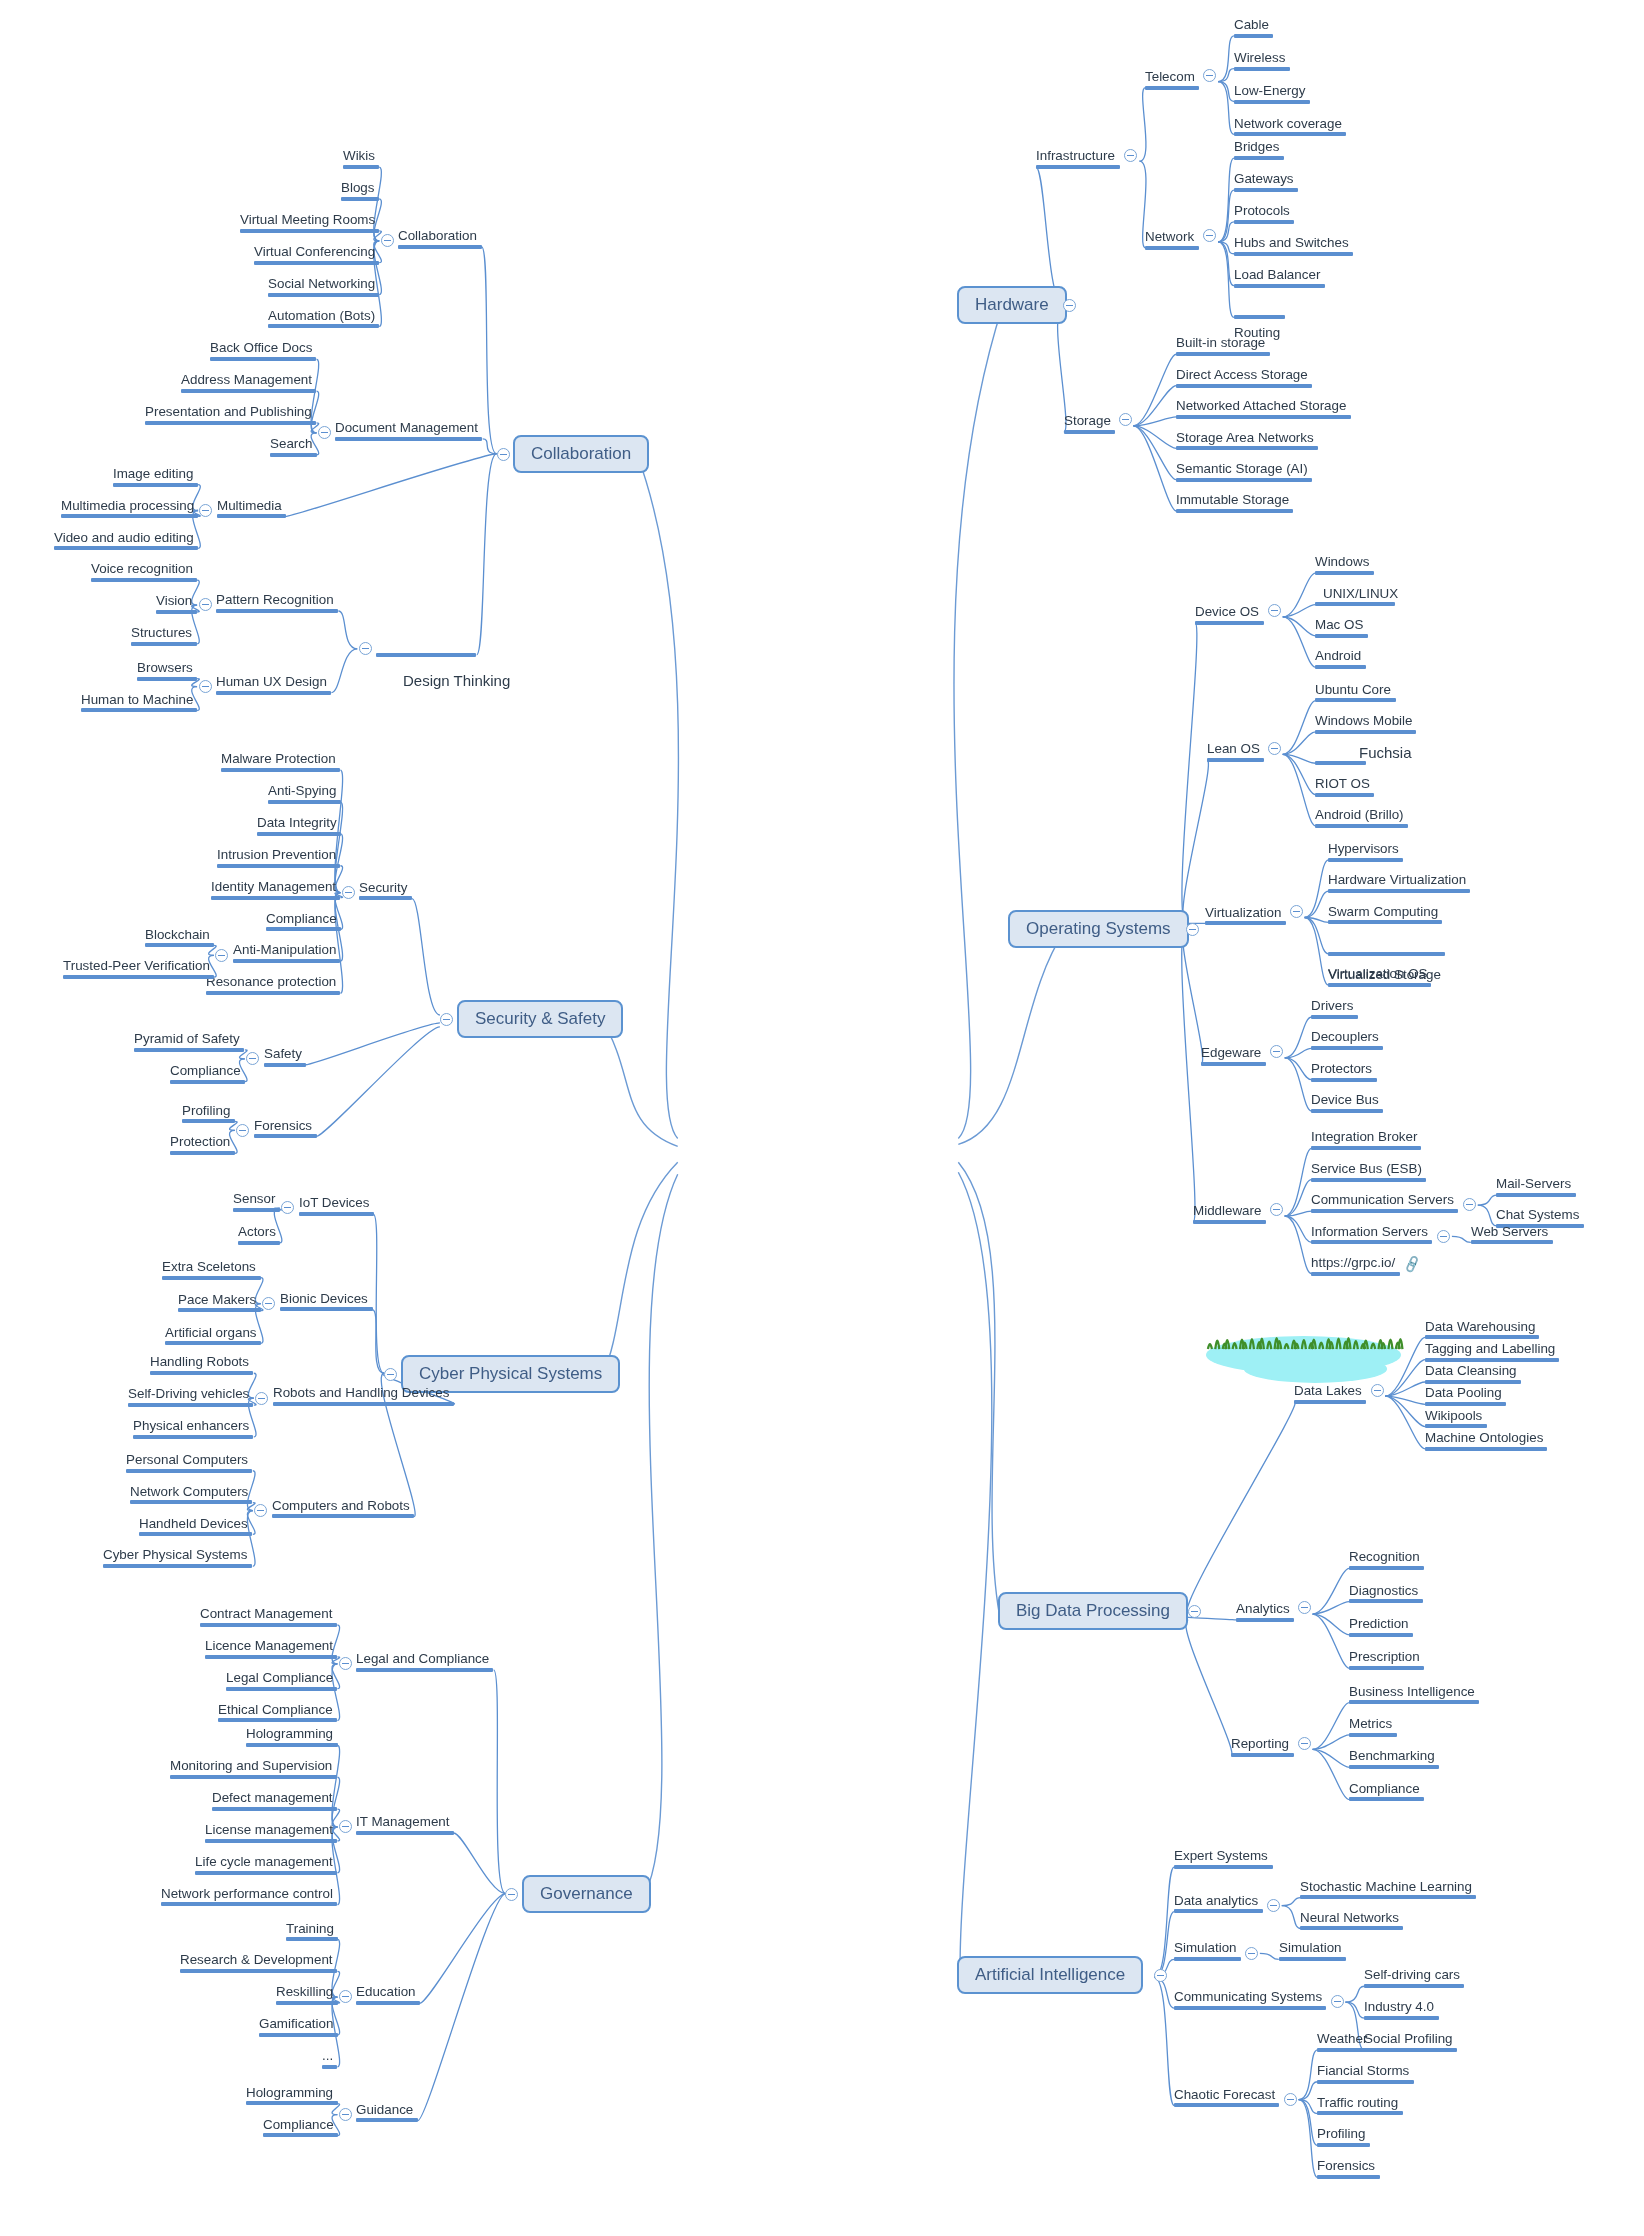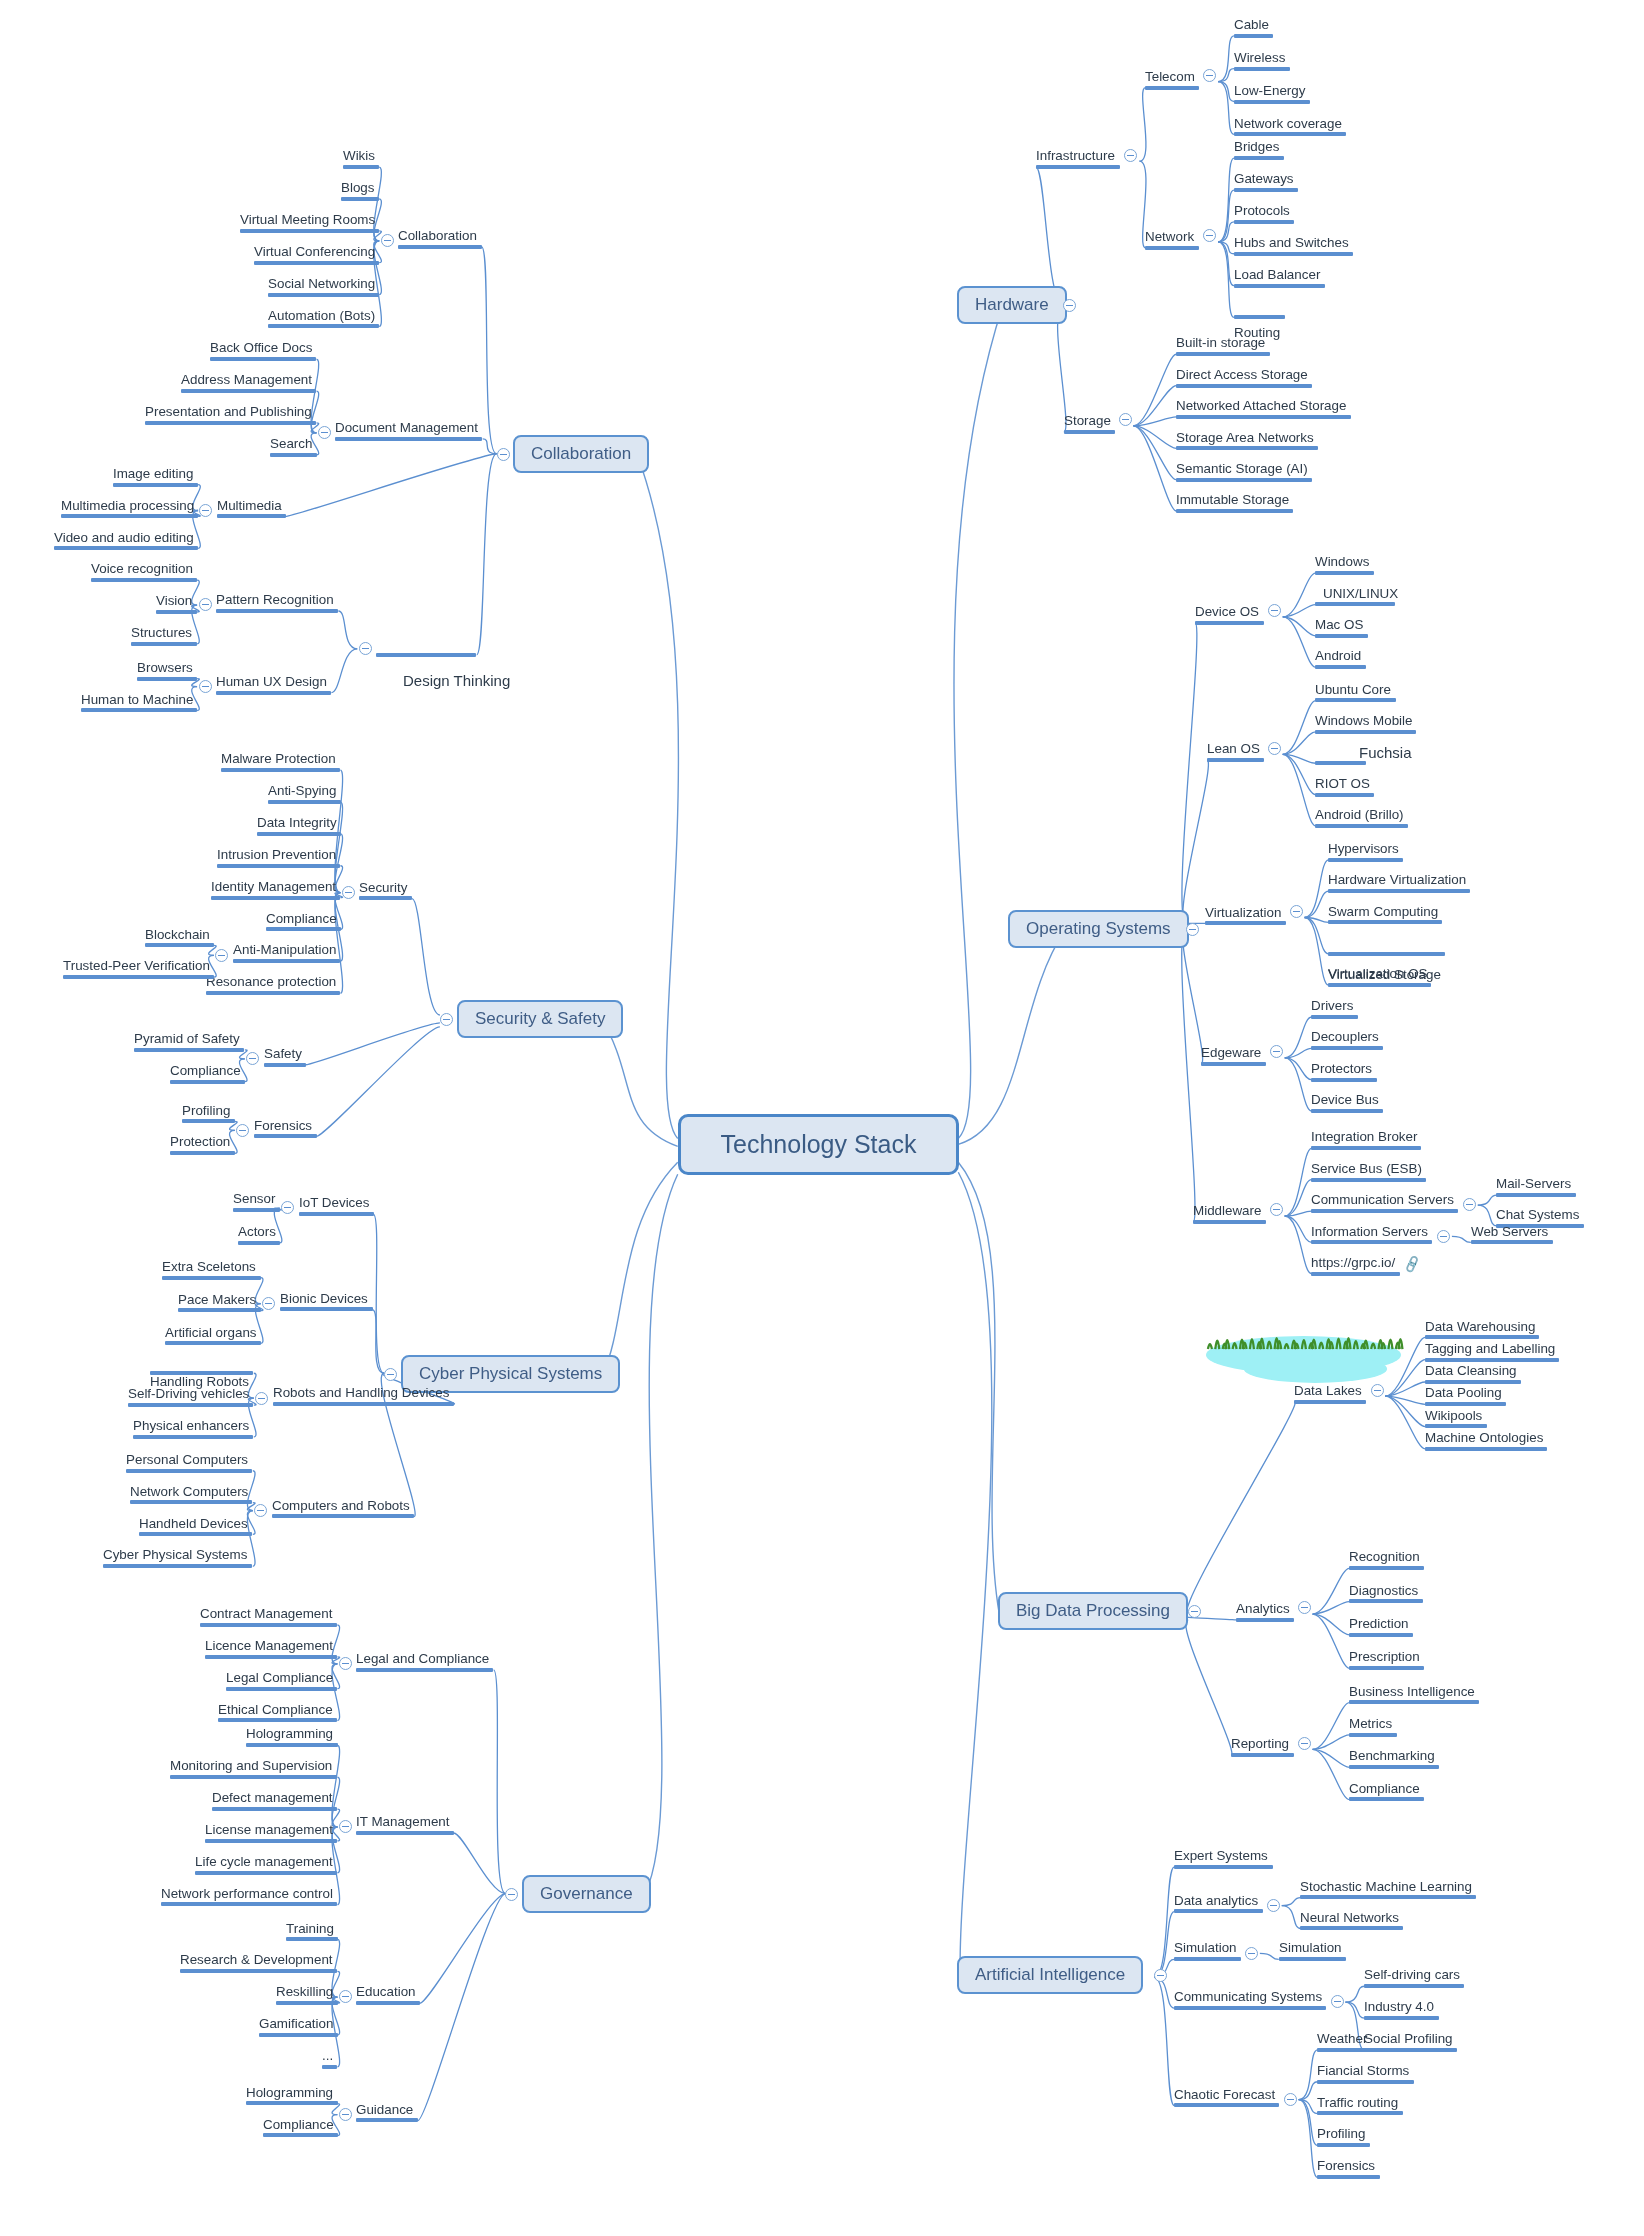--- a/index.html
+++ b/index.html
@@ -211,21 +211,20 @@
         <path d="M339 2007 C 323 2007, 348.6 1981, 339 1981"></path>
         <path d="M339 2007 C 323 2007, 348.6 2013, 339 2013"></path>
         <path d="M339 2007 C 323 2007, 348.6 2045, 339 2045"></path>
         <path d="M339 2007 C 323 2007, 348.6 2077, 339 2077"></path>
         <path d="M508 1903 C 492 1903, 429.6 2131, 420 2131"></path>
         <path d="M339 2125 C 323 2125, 348.6 2114, 339 2114"></path>
         <path d="M339 2125 C 323 2125, 348.6 2146, 339 2146"></path>
       </g>
     </svg>
 
-  <div class="node root" style="left:678px;top:1114px;width:281px;">Technology Stack</div>
 
   <div class="node branch" style="left:957px;top:286px;">Hardware</div>
   <div class="tog" style="left:1063px;top:299px;"></div>
 
   <div class="node branch" style="left:1008px;top:910px;">Operating Systems</div>
   <div class="tog" style="left:1186px;top:923px;"></div>
 
   <div class="node branch" style="left:998px;top:1592px;">Big Data Processing</div>
   <div class="tog" style="left:1188px;top:1605px;"></div>
 
@@ -574,21 +573,21 @@
       <div class="tog" style="left: 262px; top: 1297px;"></div>
       <div class="node leaf" style="left: 162px; top: 1259px; font-size: 13.4px;">Extra Sceletons</div>
       <div class="bar" style="left: 162px; top: 1276px; width: 99px;"></div>
       <div class="node leaf" style="left: 178px; top: 1292px; font-size: 13.4px;">Pace Makers</div>
       <div class="bar" style="left: 178px; top: 1308px; width: 83px;"></div>
       <div class="node leaf" style="left: 165px; top: 1325px; font-size: 13.4px;">Artificial organs</div>
       <div class="bar" style="left: 165px; top: 1341px; width: 96px;"></div>
       <div class="node leaf" style="left: 273px; top: 1385px; font-size: 13.4px;">Robots and Handling Devices</div>
       <div class="bar" style="left: 273px; top: 1402px; width: 181px;"></div>
       <div class="tog" style="left: 255px; top: 1392px;"></div>
-      <div class="node leaf" style="left: 150px; top: 1354px; font-size: 13.4px; margin-top: 20px;">Handling Robots</div>
+      <div class="node leaf" style="left: 150px; top: 1354px; font-size: 13.4px;">Handling Robots</div>
       <div class="bar" style="left: 150px; top: 1371px; width: 103px;"></div>
       <div class="node leaf" style="left: 128px; top: 1386px; font-size: 13.4px;">Self-Driving vehicles</div>
       <div class="bar" style="left: 128px; top: 1403px; width: 125px;"></div>
       <div class="node leaf" style="left: 133px; top: 1418px; font-size: 13.4px;">Physical enhancers</div>
       <div class="bar" style="left: 133px; top: 1435px; width: 120px;"></div>
       <div class="node leaf" style="left: 272px; top: 1498px; font-size: 13.4px;">Computers and Robots</div>
       <div class="bar" style="left: 272px; top: 1514px; width: 142px;"></div>
       <div class="tog" style="left: 254px; top: 1504px;"></div>
       <div class="node leaf" style="left: 126px; top: 1452px; font-size: 13.4px;">Personal Computers</div>
       <div class="bar" style="left: 126px; top: 1469px; width: 126px;"></div>

